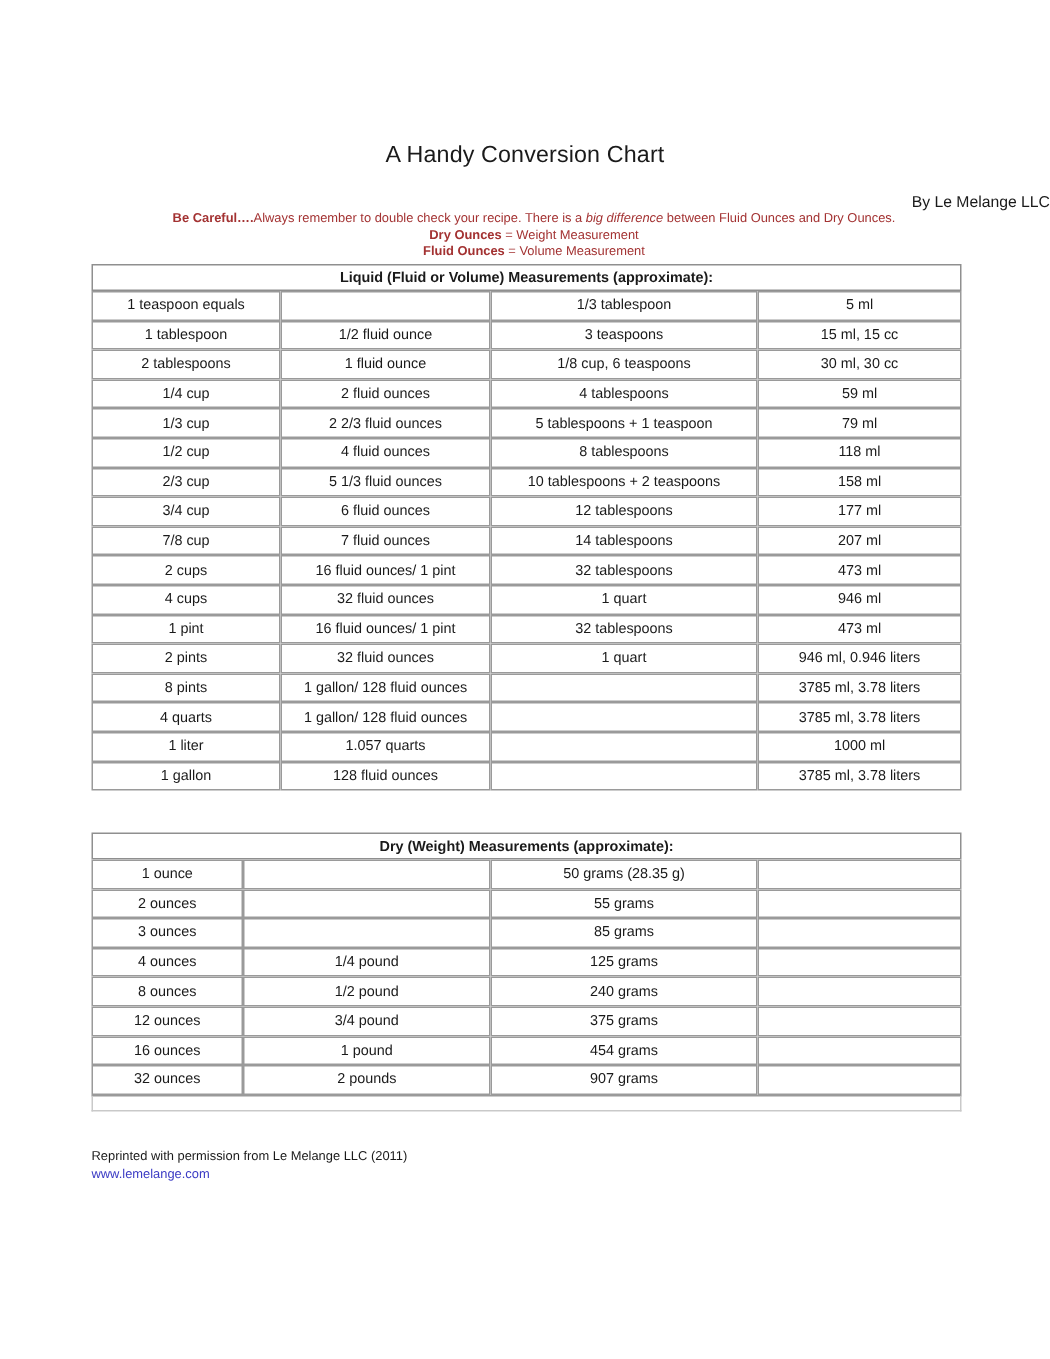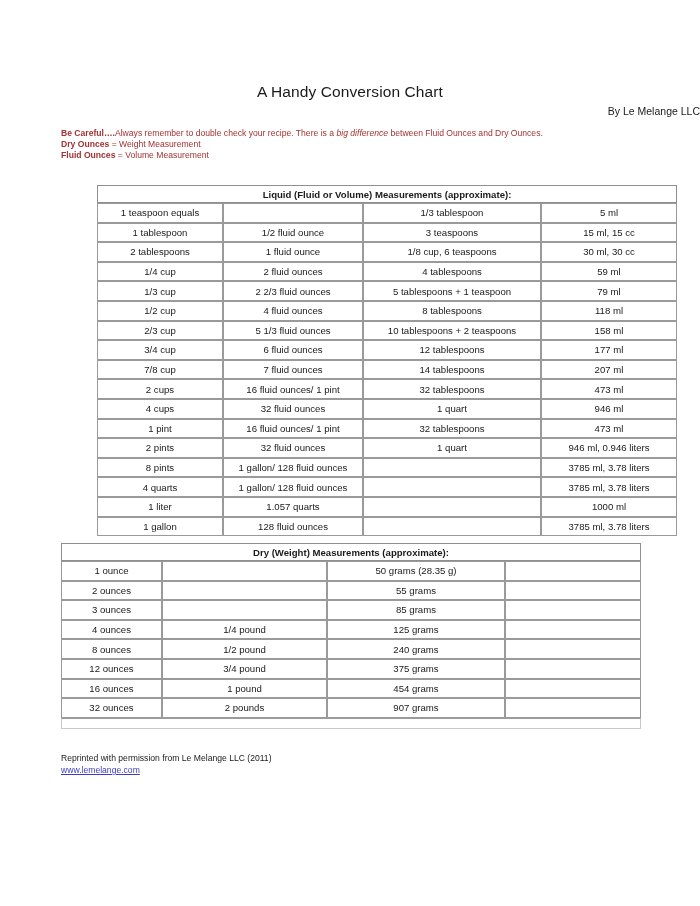--- a/index.html
+++ b/index.html
@@ -23,21 +23,21 @@
     padding: 0;
     position: relative;
   }
 
   
   .doc-title {
     text-align: center;
     font-size: 15.5px;
     font-weight: 400;
     color: #1a1a1a;
-    margin: 0;
+    margin: 12px;
     padding-top: 82px;
     line-height: 1.25;
     letter-spacing: 0.1px;
   }
   .doc-subtitle {
     text-align: right;
     font-size: 10.5px;
     font-weight: 400;
     color: #1a1a1a;
     margin: 0;
@@ -47,36 +47,37 @@
 
   
   .warning-block {
     position: absolute;
     left: 61px;
     top: 128px;
     width: 590px;
     color: #a33232;
     font-size: 8.6px;
     line-height: 11.2px;
+    text-align: center;
   }
   .warning-line { white-space: nowrap; }
   .warning-line b { font-weight: bold; }
   .warning-line i { font-style: italic; }
 
   
   .conv-table {
     position: absolute;
     left: 61px;
     width: 580px;
     border-collapse: separate;
     border-spacing: 0;
     table-layout: fixed;
     font-size: 9.6px;
   }
-  #liquid-table { top: 185px; margin-left: 36px; }
+  #liquid-table { top: 164px; }
   #dry-table    { top: 543px; }
 
   .conv-table td {
     border: 1px solid #9a9a9a;
     height: 19.6px;
     padding: 0 3px;
     text-align: center;
     vertical-align: middle;
     color: #1a1a1a;
     background: #ffffff;
@@ -111,21 +112,20 @@
   .footer {
     position: absolute;
     left: 61px;
     top: 752px;
     font-size: 8.6px;
     line-height: 12px;
     color: #1a1a1a;
   }
   .footer-link {
     color: #3b3bc4;
-    text-decoration: underline;
     display: inline-block;
     cursor: pointer;
   }
 </style>
 </head>
 <body>
 
 <div class="page">
 
   <h1 class="doc-title">A Handy Conversion Chart</h1>

